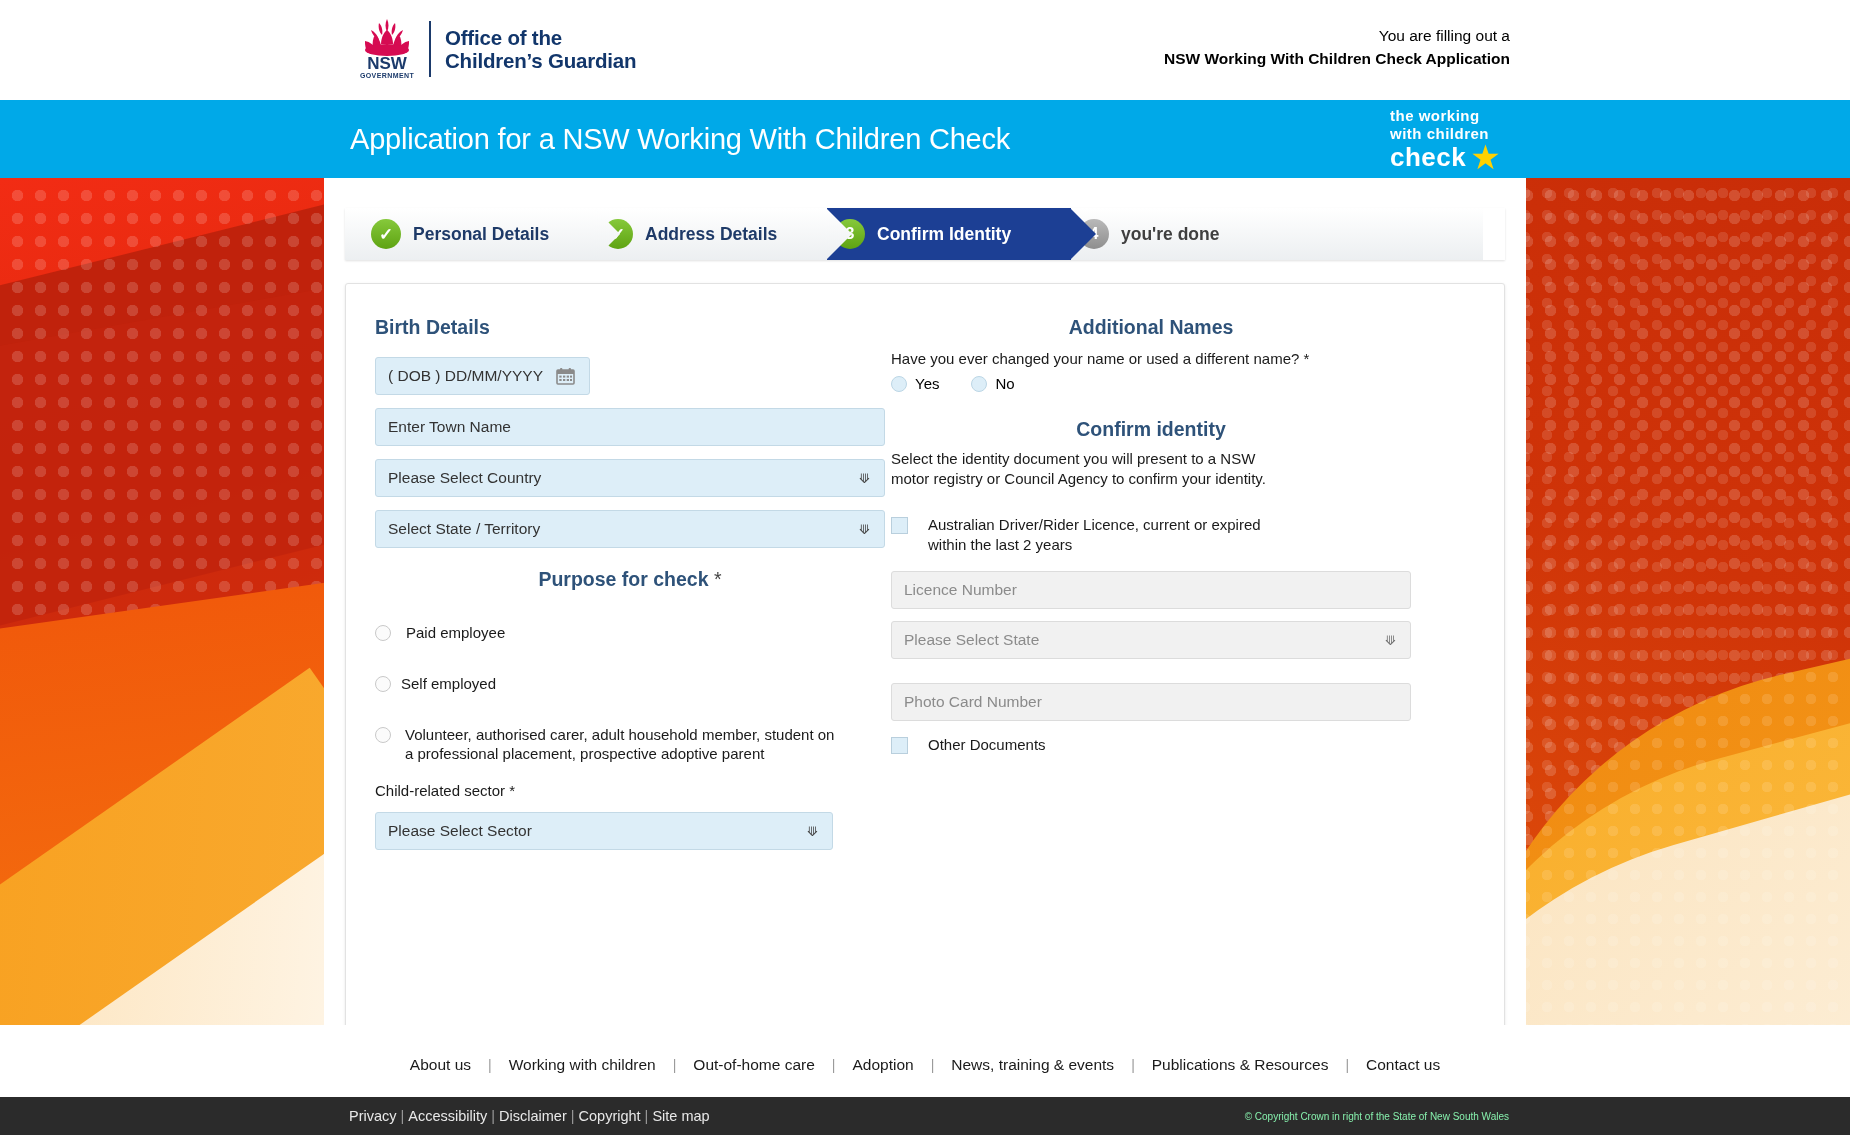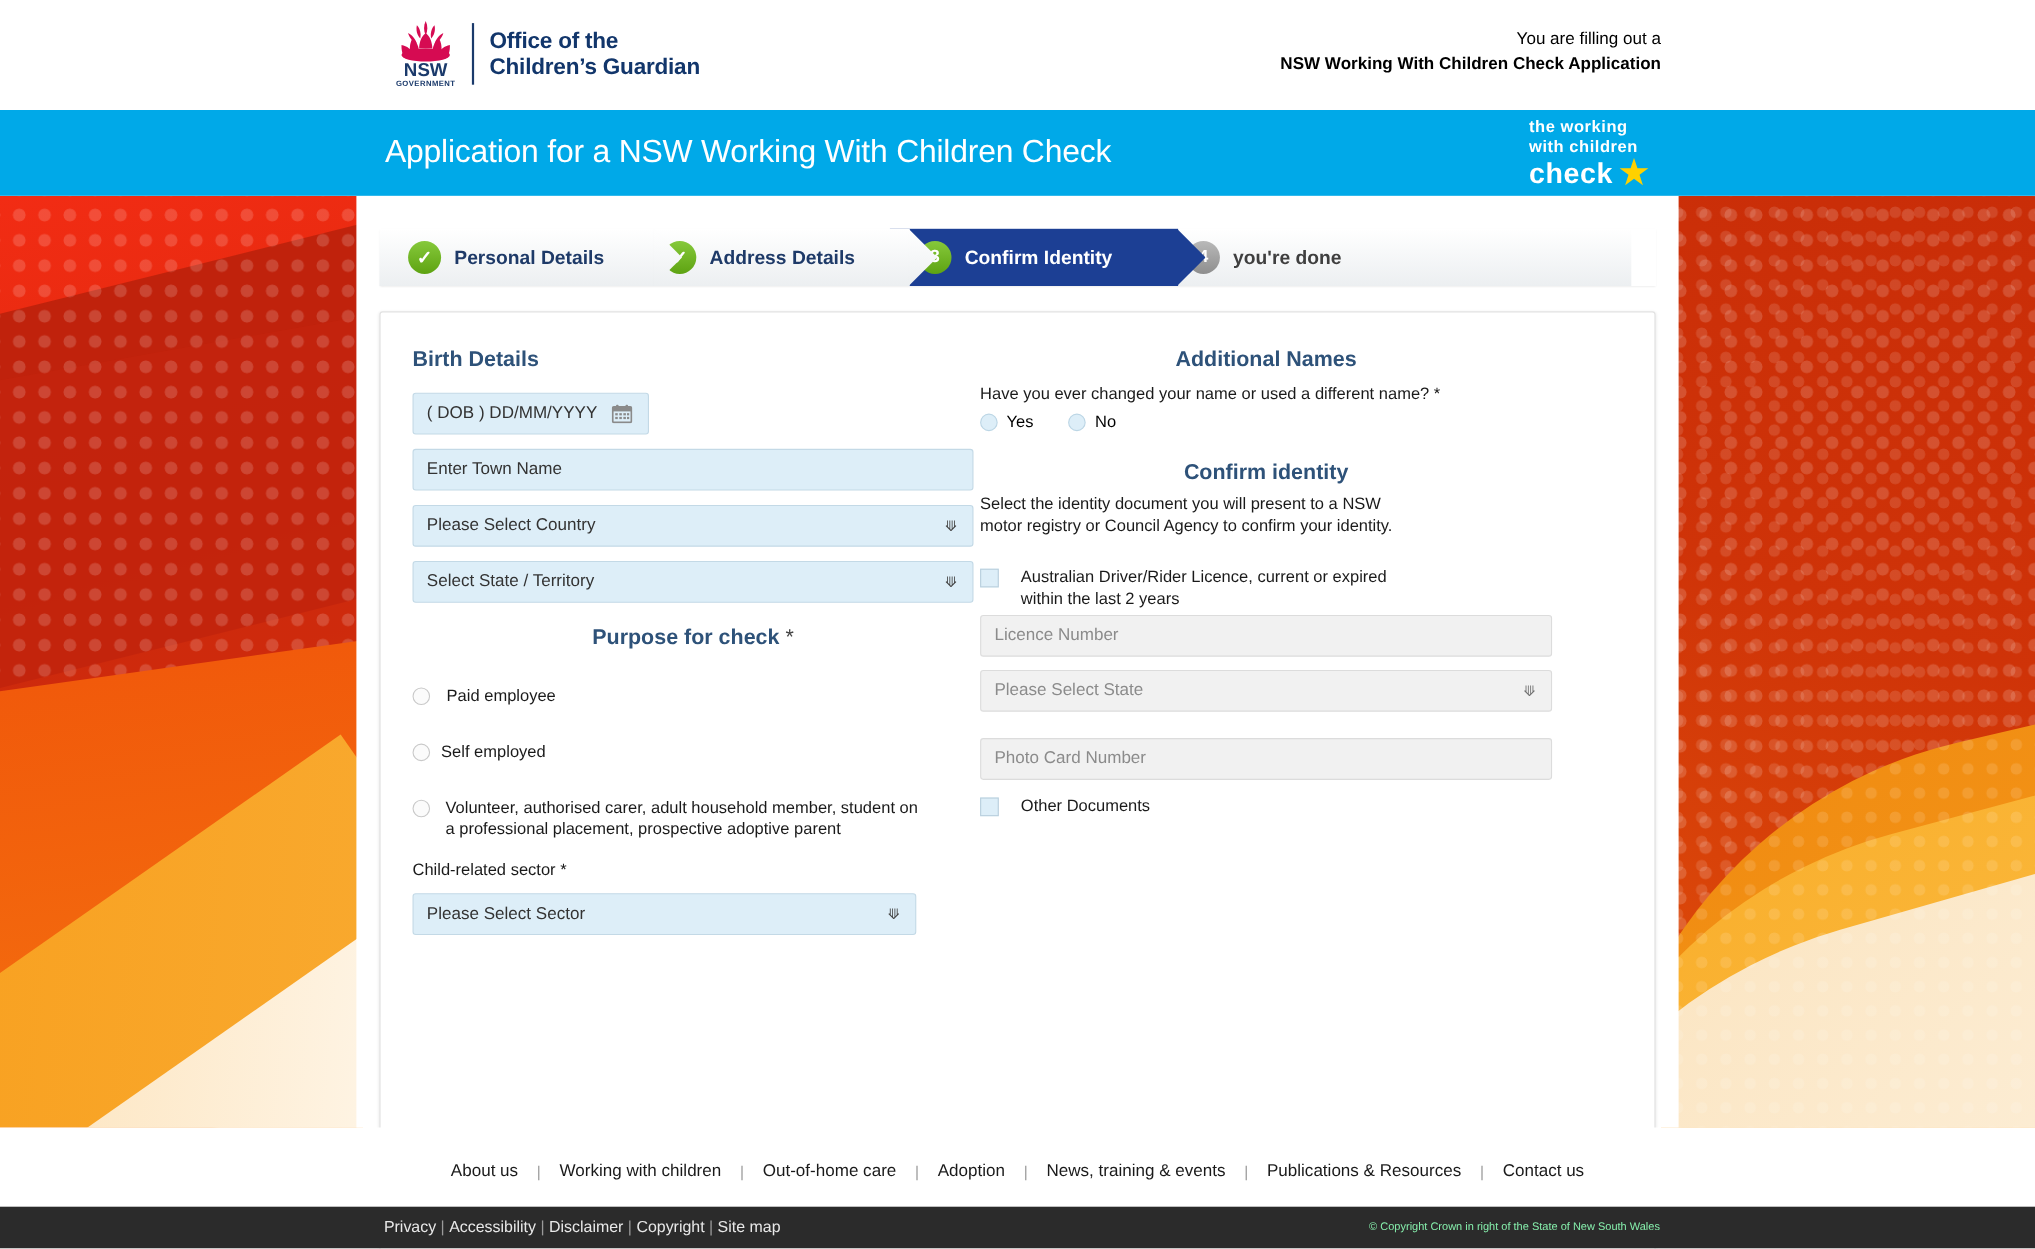--- a/index.html
+++ b/index.html
@@ -418,21 +418,21 @@
         </span>
         <span class="grp">
           <span class="radio blue"></span>
           <span>No</span>
         </span>
       </div>
 
       <h2 class="sec tight" style="margin-bottom:8px;">Confirm identity</h2>
       <p class="subheading" style="max-width:392px; margin-bottom:26px;">Select the identity document you will present to a NSW motor registry or Council Agency to confirm your identity.</p>
 
-      <div class="check-row" style="margin-bottom:4px;">
+      <div class="check-row" style="margin-bottom:16px;">
         <span class="checkbox"></span>
         <span class="check-label" style="max-width:350px; display:block;">Australian Driver/Rider Licence, current or expired within the last 2 years</span>
       </div>
 
       <div class="field grey" style="margin-bottom:12px;">
         <span>Licence Number</span>
       </div>
 
       <div class="field grey" style="margin-bottom:24px;">
         <span>Please Select State</span>

